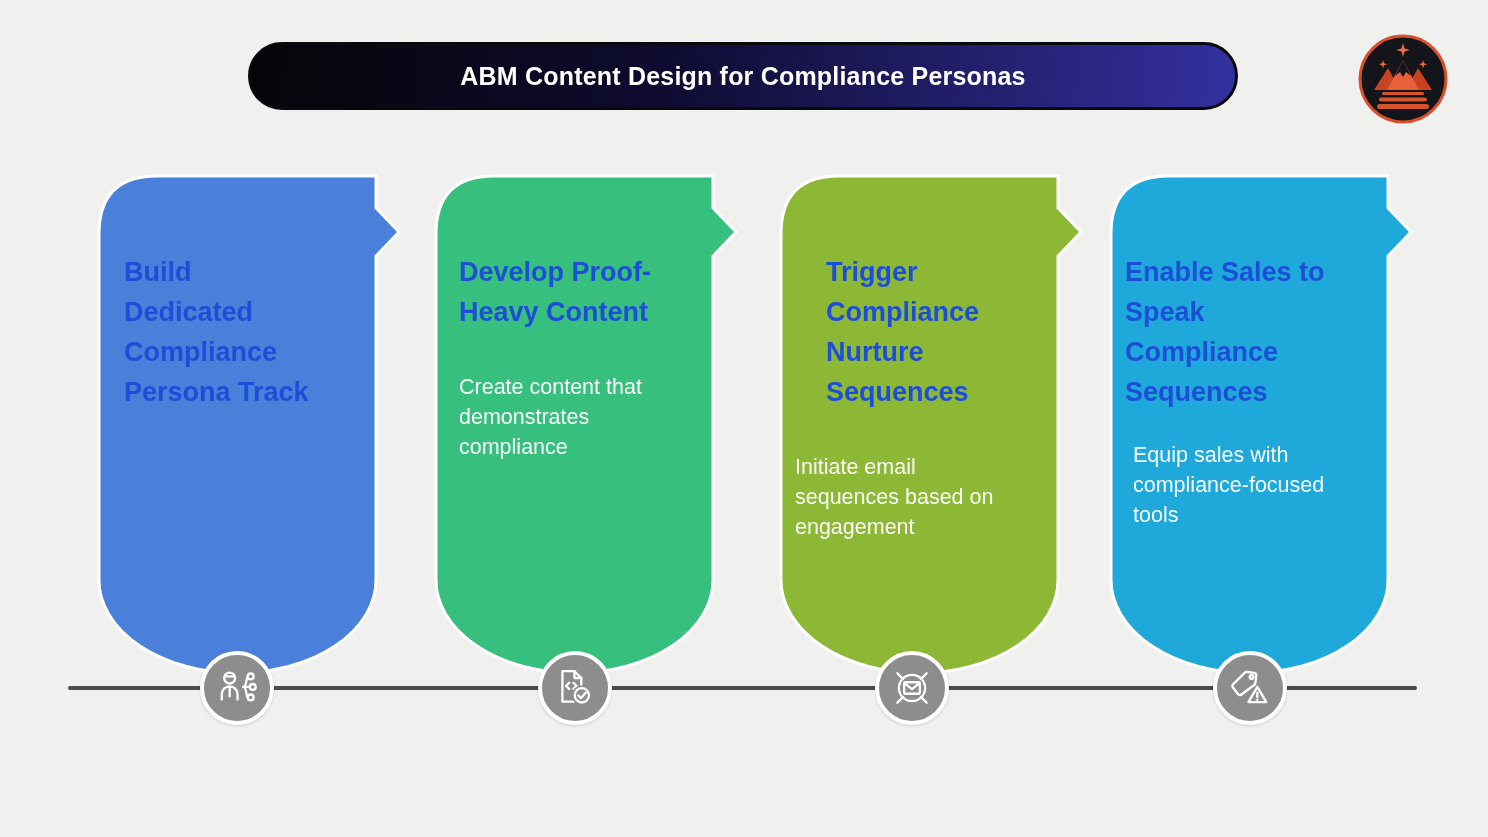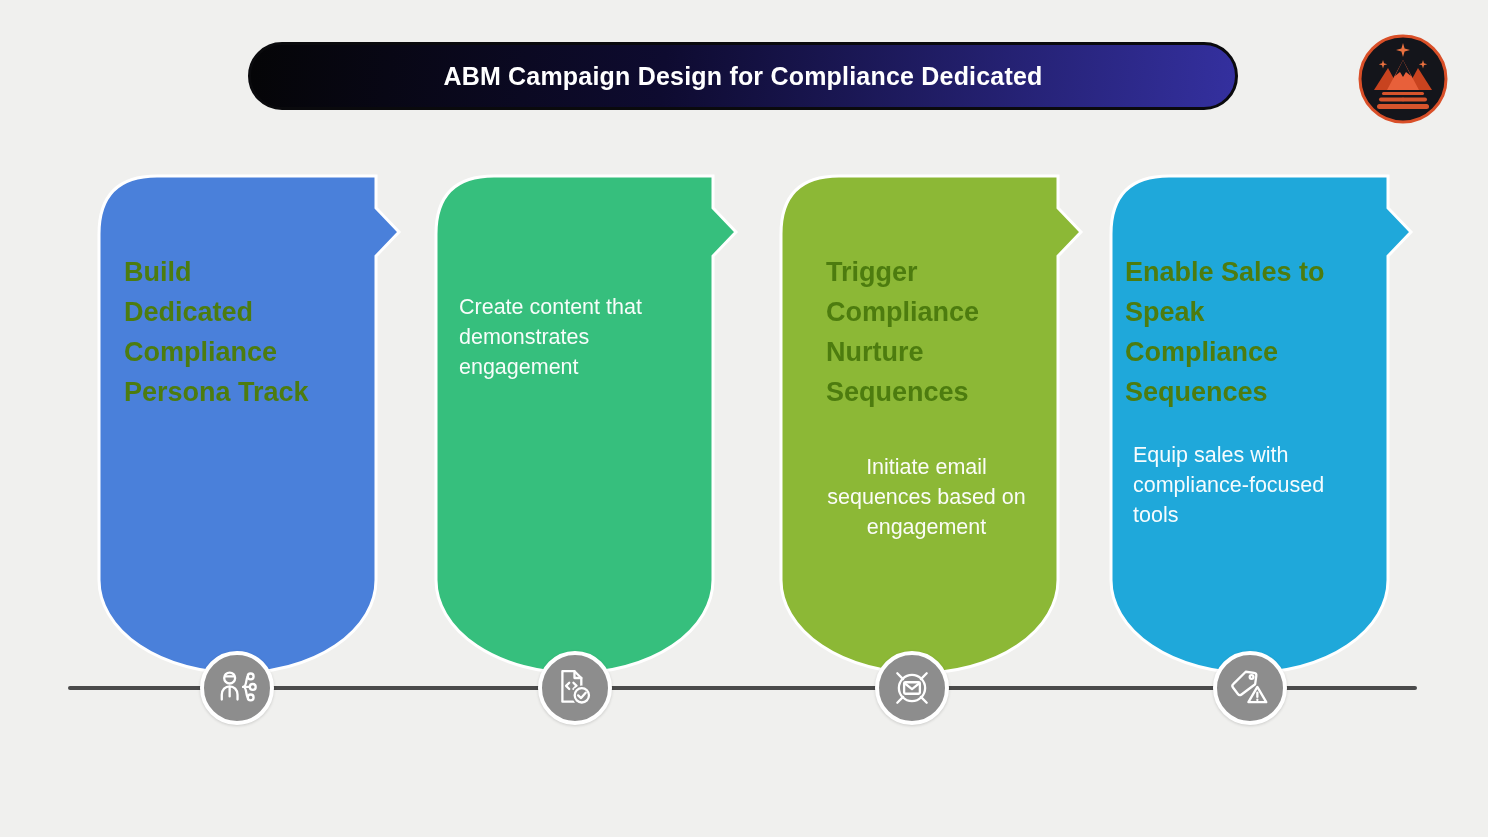--- a/index.html
+++ b/index.html
@@ -28,46 +28,46 @@
     background:#4a4a4a;border-radius:2px;z-index:2;
   }
   
   .card{position:absolute;top:176px;width:302px;height:500px;z-index:1;}
   .card svg.card-shape{position:absolute;left:0;top:0;overflow:visible;}
   .card-text{
     position:absolute;left:0;top:0;width:277px;box-sizing:border-box;
     padding-top:76px;
   }
   .card-title{
-    color:#4d7c0f;font-weight:700;font-size:27px;line-height:40px;
+    color:#1d4ed8;font-weight:700;font-size:27px;line-height:40px;
     white-space:pre-line;
   }
   .card-body{
     color:rgba(255,255,255,.96);font-weight:400;font-size:21.5px;line-height:30px;
     margin-top:40px;white-space:pre-line;
   }
   .card.c1 .card-title{padding-left:25px;}  .card.c1 .card-body{padding-left:25px;}
   .card.c2 .card-title{padding-left:23px;}  .card.c2 .card-body{padding-left:23px;}
-  .card.c3 .card-title{padding-left:45px;}  .card.c3 .card-body{padding-left:14px;text-align:center;}
+  .card.c3 .card-title{padding-left:45px;}  .card.c3 .card-body{padding-left:14px;}
   .card.c4 .card-title{padding-left:14px;}  .card.c4 .card-body{padding-left:22px;margin-top:28px;}
   
   .node{
     position:absolute;top:651px;width:66px;height:66px;border-radius:50%;
     background:#8d8d8d;border:4px solid #ffffff;z-index:3;
     display:flex;align-items:center;justify-content:center;
     box-shadow:0 1px 3px rgba(0,0,0,.15);
   }
   .node svg{display:block;}
   .n1{left:200px;} .n2{left:538px;} .n3{left:875px;} .n4{left:1213px;}
 </style>
 </head>
 <body>
 
 <div class="banner">
-  <div class="banner-title">ABM Campaign Design for Compliance Dedicated</div>
+  <div class="banner-title">ABM Content Design for Compliance Personas</div>
 </div>
 
 <div class="logo">
   <svg width="92" height="92" viewBox="0 0 92 92">
     <circle cx="46" cy="46" r="43" fill="#14151b" stroke="#d94f28" stroke-width="3"></circle>
 
     <path fill="#e8703f" d="M46 10 L47.6 15.4 L53 17 L47.6 18.6 L46 24 L44.4 18.6 L39 17 L44.4 15.4 Z"></path>
     <path fill="#e8703f" d="M26 27 L27 30.2 L30.2 31.2 L27 32.2 L26 35.4 L25 32.2 L21.8 31.2 L25 30.2 Z"></path>
     <path fill="#e8703f" d="M66 27 L67 30.2 L70.2 31.2 L67 32.2 L66 35.4 L65 32.2 L61.8 31.2 L65 30.2 Z"></path>
 
@@ -95,23 +95,25 @@
 Compliance
 Persona Track</div>
   </div>
 </div>
 
 <div class="card c2" style="left:436px">
   <svg class="card-shape" width="302" height="500" viewBox="0 0 302 500">
     <path stroke="#ffffff" stroke-width="3" d="M58 0 H277 V32 L300 56 L277 80 V404 A138.5 93 0 0 1 0 404 V58 Q0 0 58 0 Z" fill="#36bf7d"></path>
   </svg>
   <div class="card-text">
+    <div class="card-title">Develop Proof-
+Heavy Content</div>
     <div class="card-body">Create content that
 demonstrates
-engagement</div>
+compliance</div>
   </div>
 </div>
 
 <div class="card c3" style="left:781px">
   <svg class="card-shape" width="302" height="500" viewBox="0 0 302 500">
     <path stroke="#ffffff" stroke-width="3" d="M58 0 H277 V32 L300 56 L277 80 V404 A138.5 93 0 0 1 0 404 V58 Q0 0 58 0 Z" fill="#8cb836"></path>
   </svg>
   <div class="card-text">
     <div class="card-title">Trigger
 Compliance

